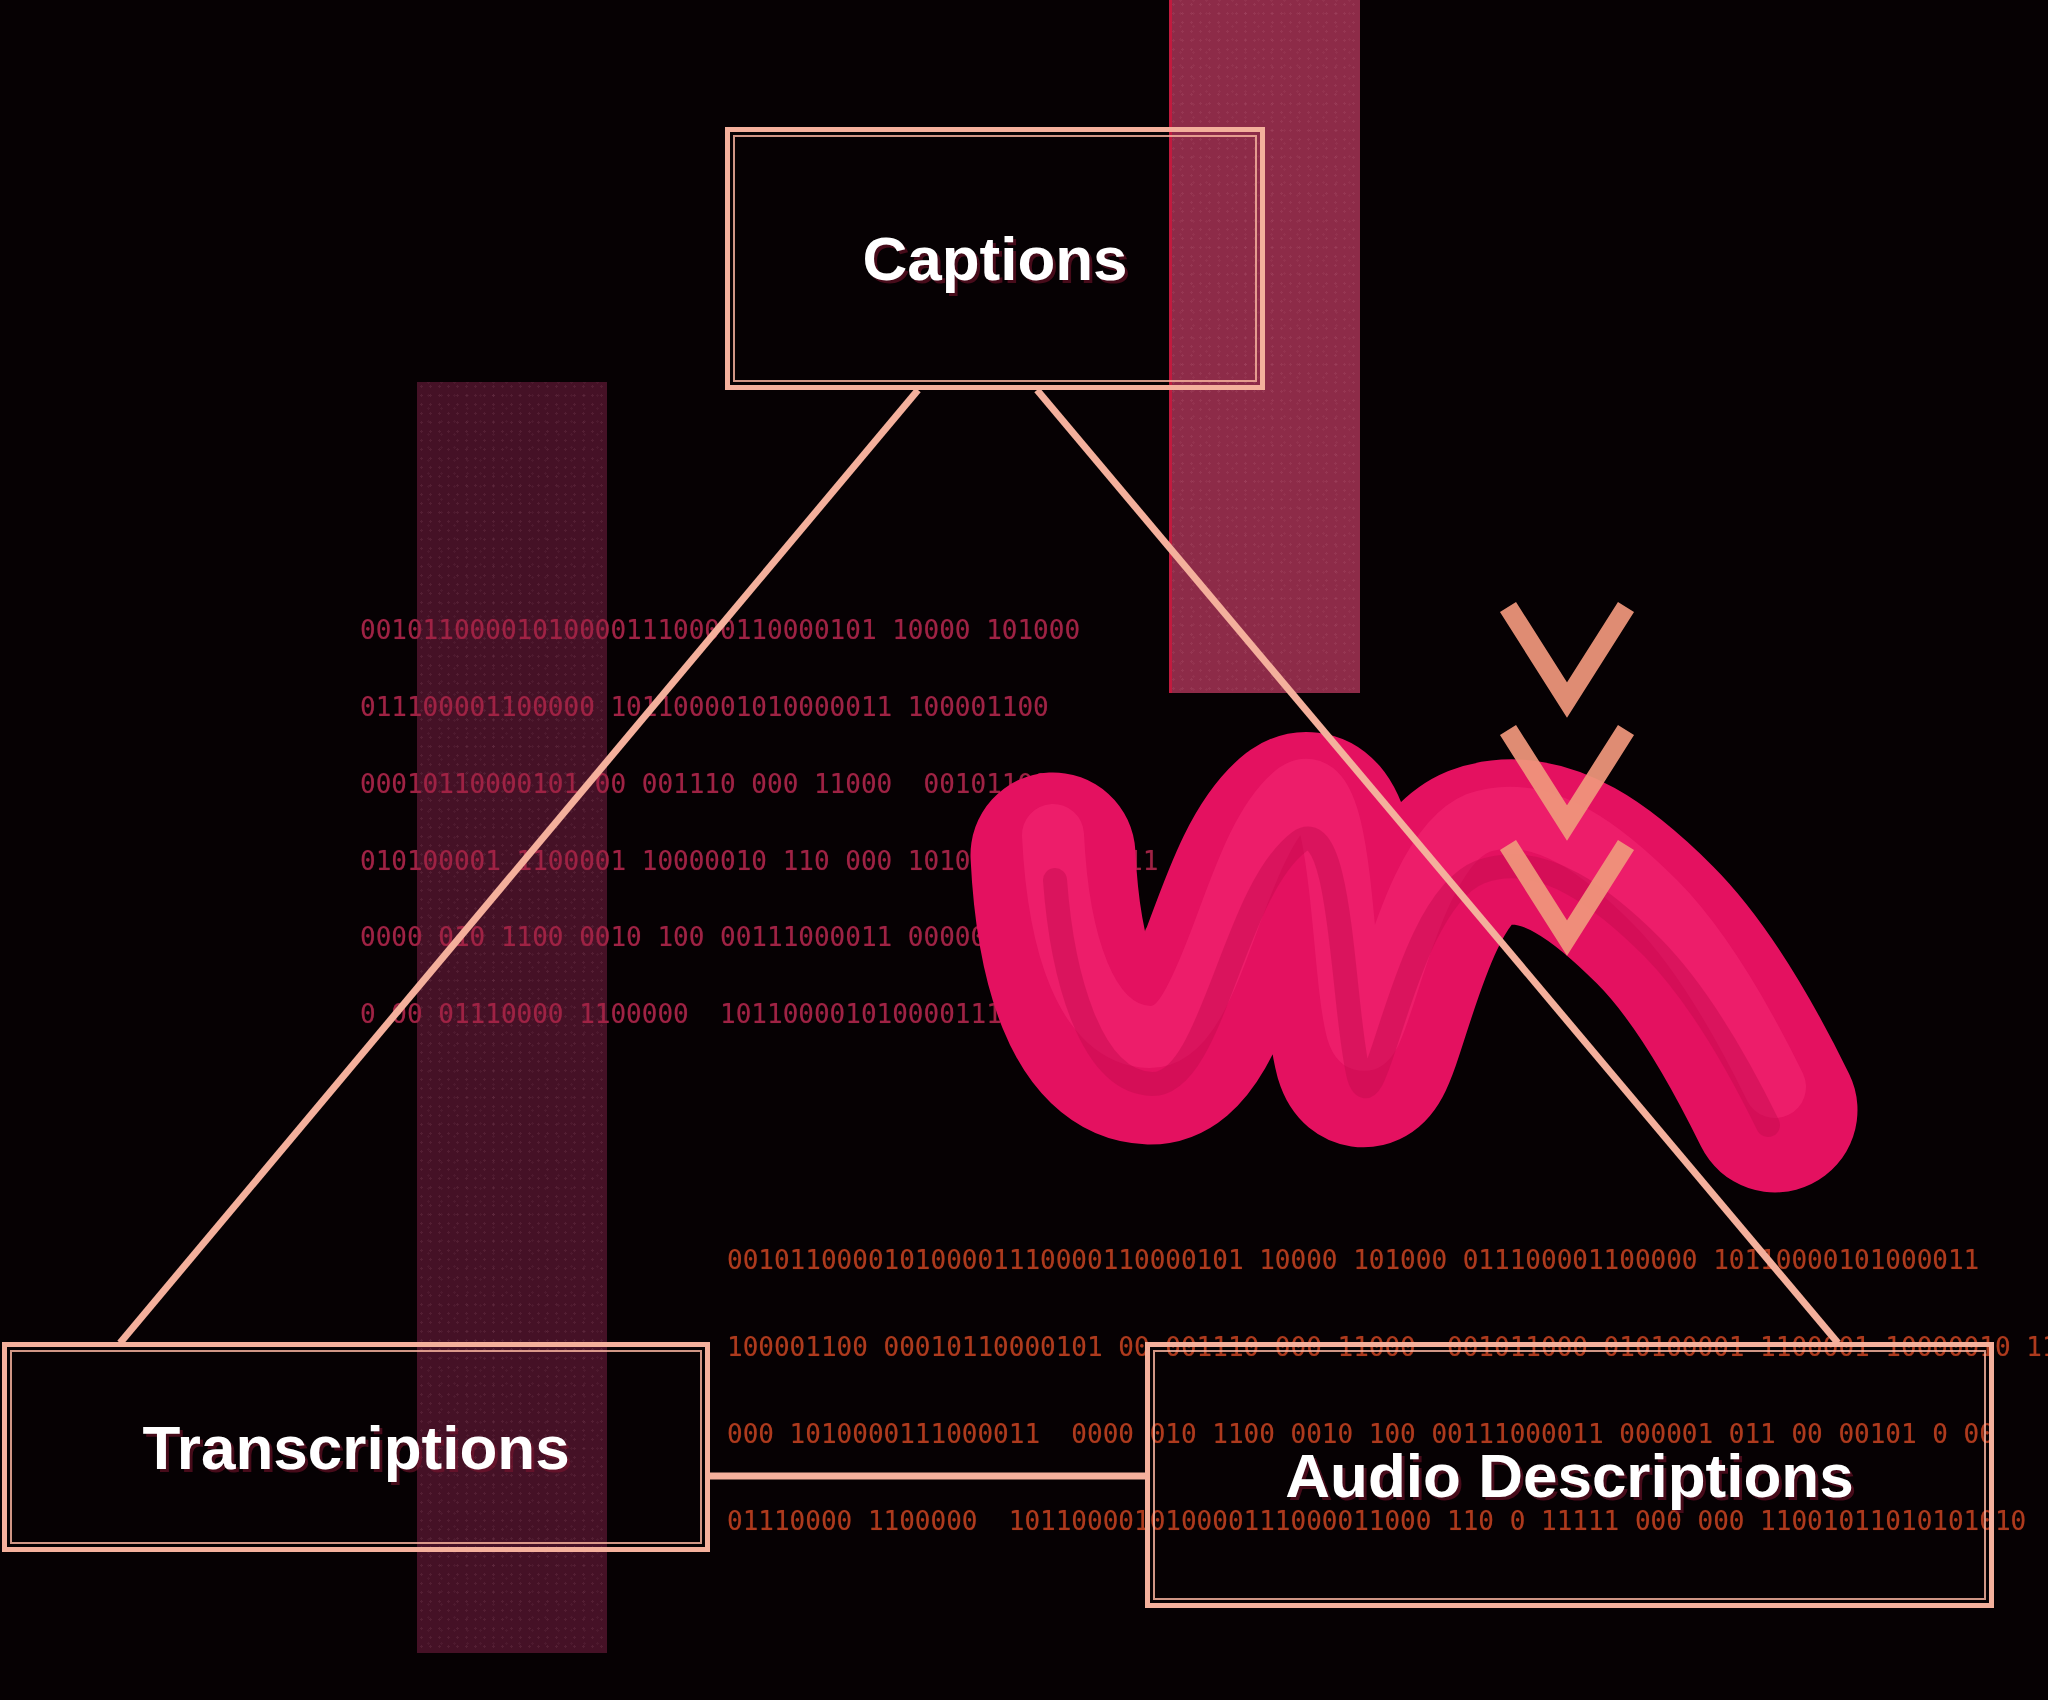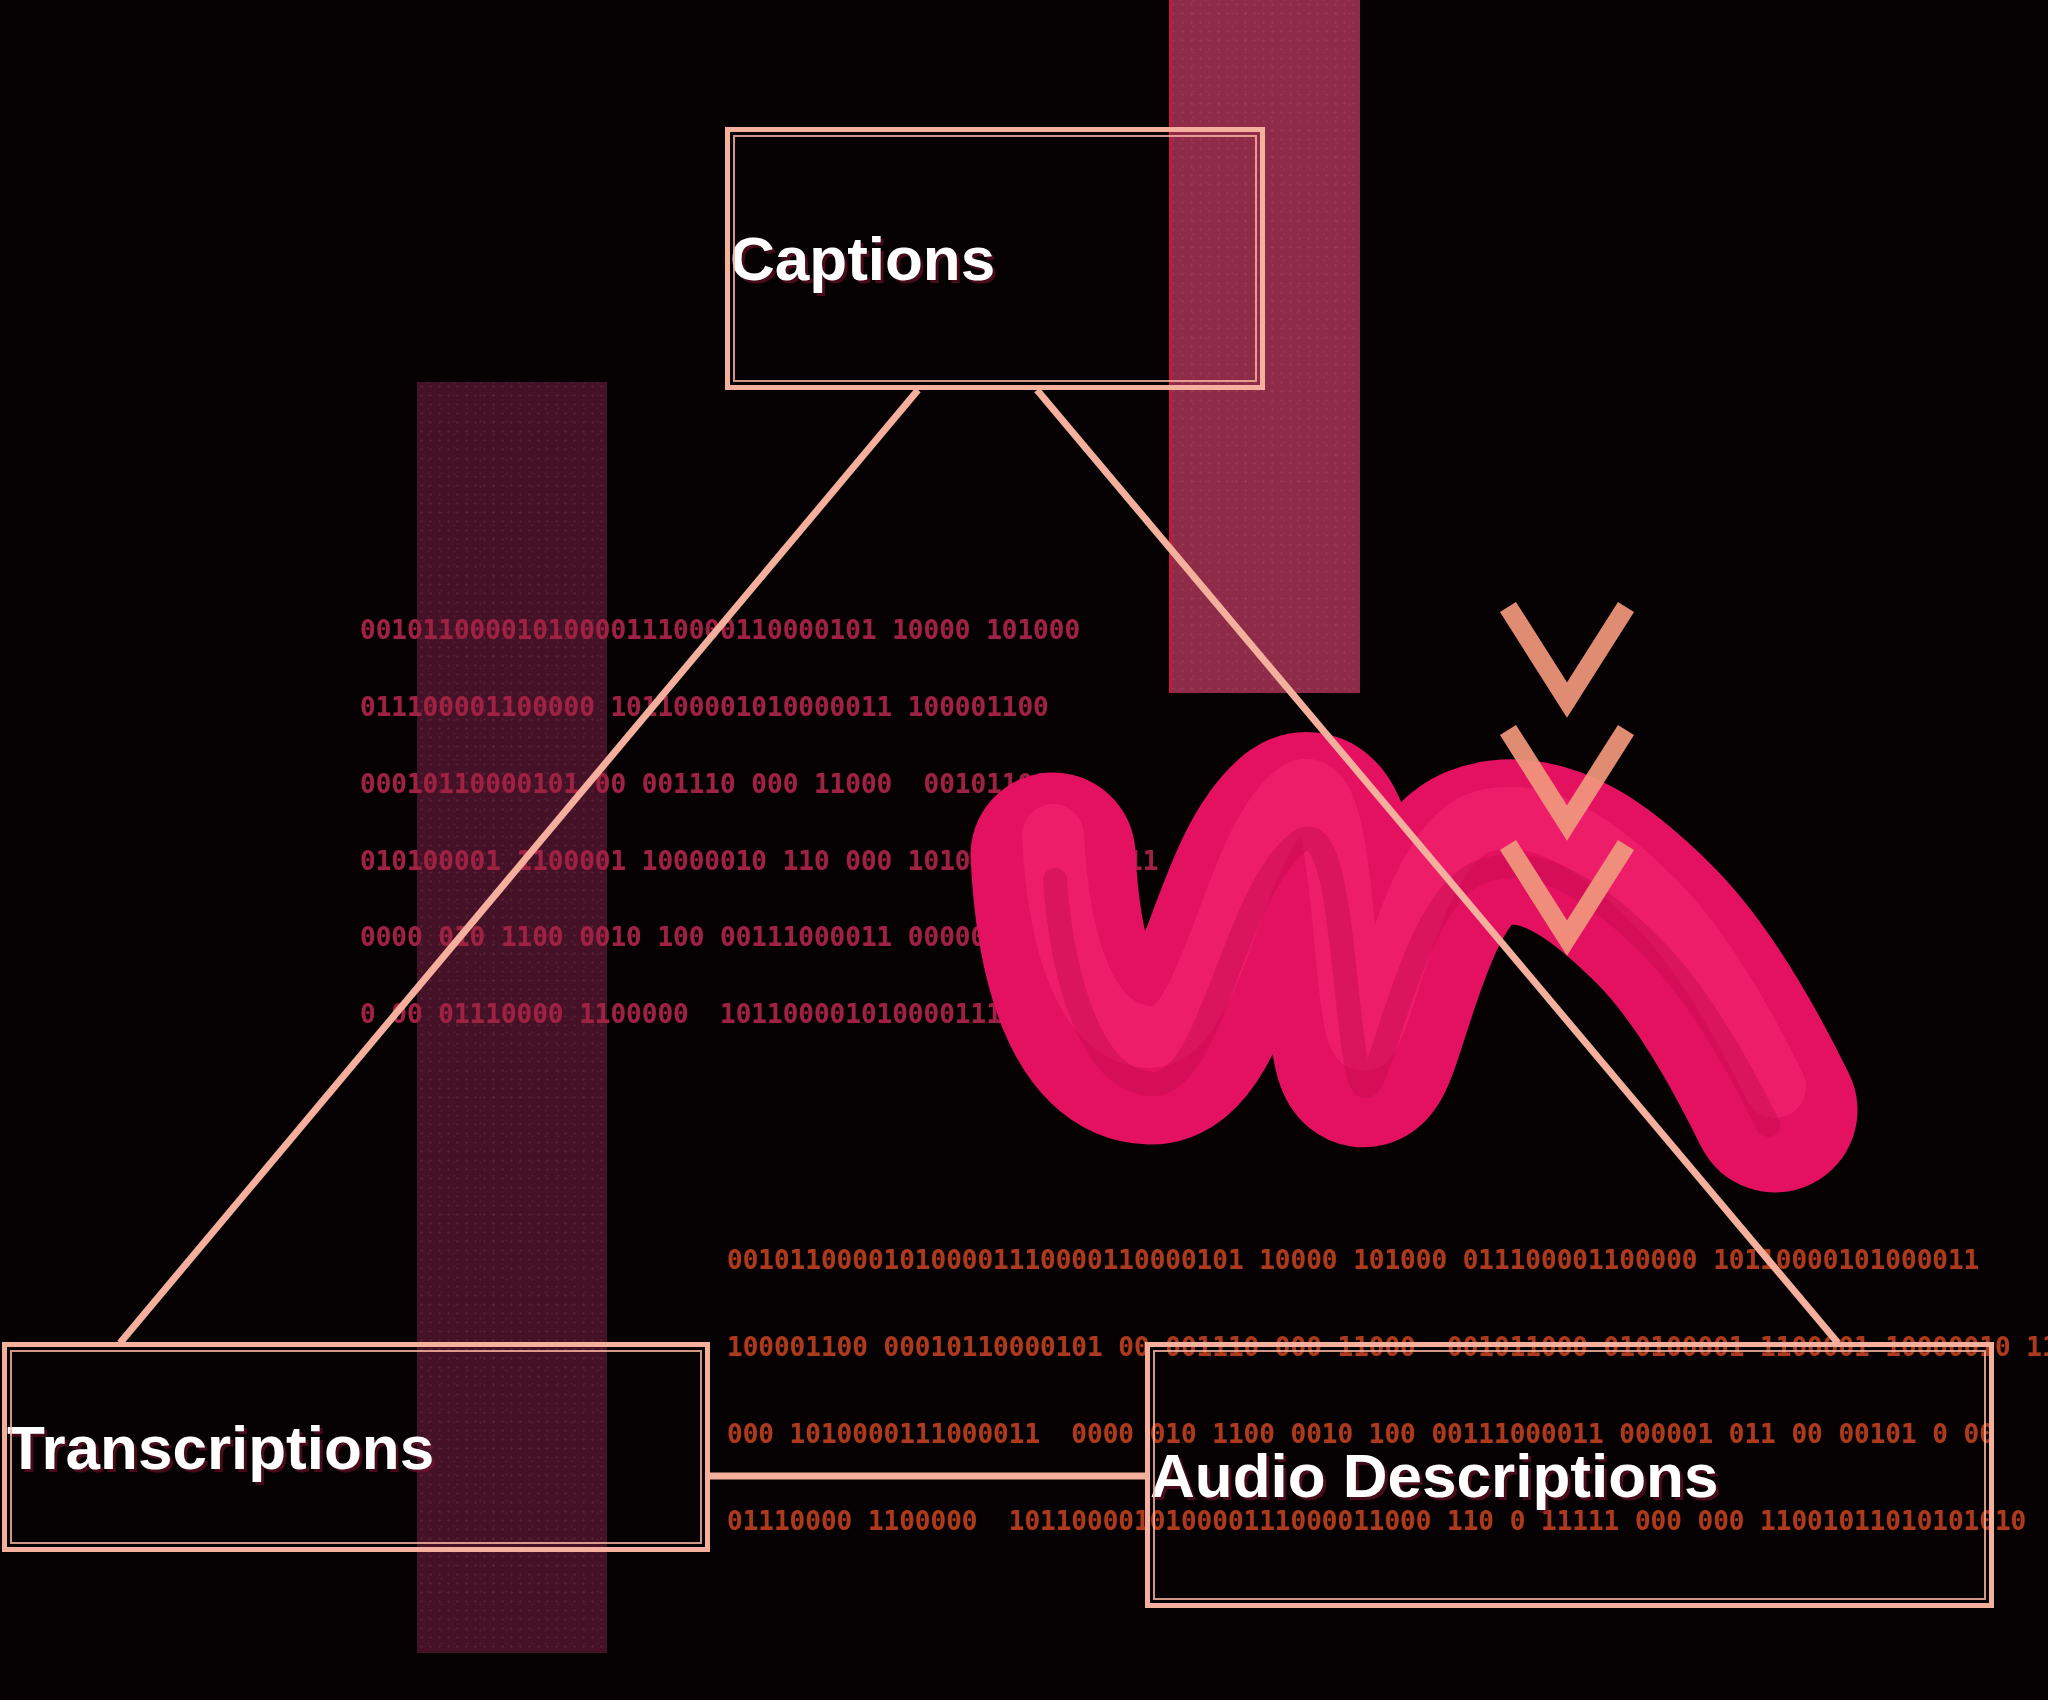--- a/index.html
+++ b/index.html
@@ -12,33 +12,33 @@
          radial-gradient(rgba(255,190,210,0.08) 1.2px, transparent 1.3px),
          radial-gradient(rgba(255,190,210,0.05) 1px, transparent 1.1px);
        background-size:9px 9px,13px 13px;
        background-position:0 0,5px 7px;}
   #bar-left{left:417px;top:382px;width:190px;height:1271px;background-color:#451126;}
   #bar-top{left:1169px;top:0;width:191px;height:693px;background-color:#8d2b48;}
   #bar-top .edge{position:absolute;left:0;top:0;width:3px;height:100%;background:#c21a3e;}
 
   
   .binary{position:absolute;z-index:2;white-space:pre;
-          font-family:"DejaVu Sans Mono",monospace;font-weight:bold;
+          font-family:"DejaVu Sans Mono",monospace;font-weight:normal;
           font-size:26px;letter-spacing:0;}
   #binary-upper{left:360px;top:567px;line-height:25.6px;color:#9f2244;
                 text-shadow:0 0 1px rgba(220,60,100,.35);}
   #binary-lower{left:727px;top:1188px;line-height:29px;color:#ae3a1d;
                 text-shadow:0 0 1px rgba(230,90,50,.35);}
 
   
   #decor{position:absolute;left:0;top:0;z-index:3;pointer-events:none;}
 
   
   .node{position:absolute;z-index:5;border:5px solid #f4b09c;box-sizing:border-box;
-        display:flex;align-items:center;}
+        display:flex;align-items:center;justify-content:center;}
   .node::before{content:"";position:absolute;inset:3px;border:2px solid rgba(244,176,156,.85);}
   .node .lbl{color:#ffffff;font-weight:bold;font-size:62px;letter-spacing:0;
              text-shadow:3px 3px 0 rgba(125,20,45,.55);}
   #node-captions{left:725px;top:127px;width:540px;height:263px;}
   #node-transcriptions{left:2px;top:1342px;width:708px;height:210px;}
   #node-audio{left:1145px;top:1342px;width:849px;height:266px;}
 </style>
 </head>
 <body>
 

